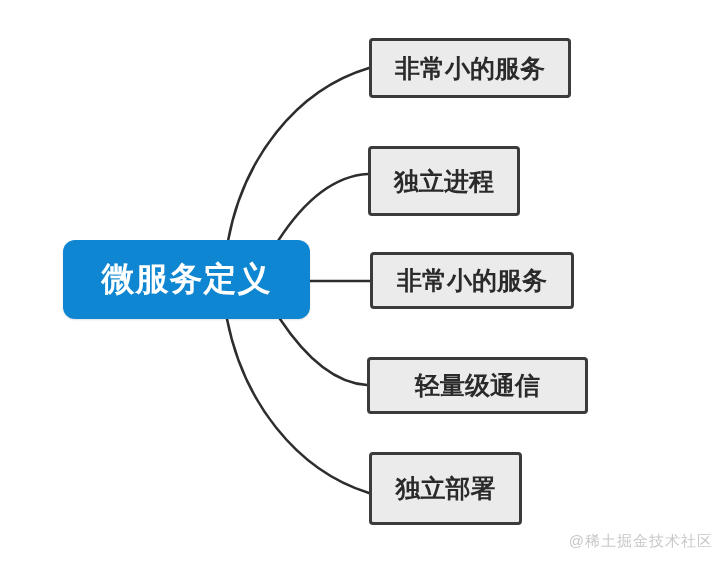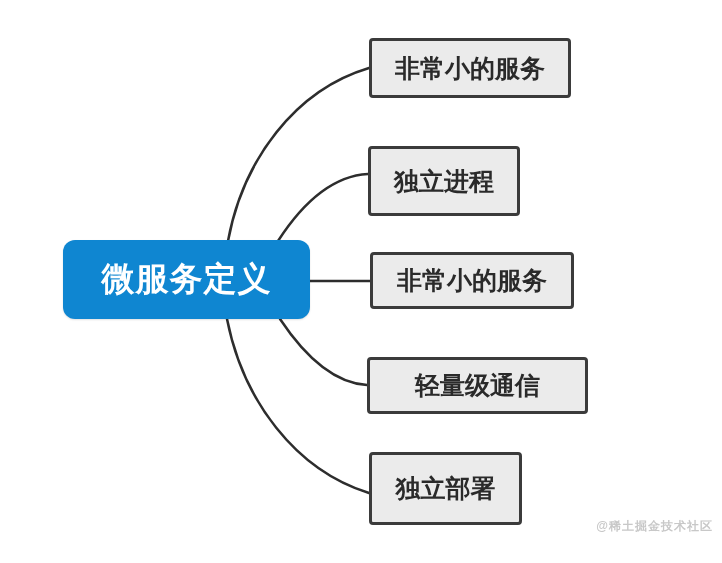--- a/index.html
+++ b/index.html
@@ -68,24 +68,24 @@
     white-space: nowrap;
   }
   .node-1 { left: 369px; top: 38px;  width: 202px; height: 60px; }
   .node-2 { left: 368px; top: 146px; width: 152px; height: 70px; }
   .node-3 { left: 370px; top: 252px; width: 204px; height: 57px; }
   .node-4 { left: 367px; top: 357px; width: 221px; height: 57px; }
   .node-5 { left: 369px; top: 452px; width: 153px; height: 73px; }
   .watermark {
     position: absolute;
     right: 9px;
-    bottom: 28px;
-    font-size: 12px;
+    bottom: 12px;
+    font-size: 15px;
     color: var(--watermark-color, #c8c8c8);
-    font-weight: 700;
+    font-weight: 400;
     letter-spacing: 1px;
     user-select: none;
   }
 </style>
 </head>
 <body>
 
 <div class="canvas">
 
   <svg class="connectors" viewBox="0 0 722 563" xmlns="http://www.w3.org/2000/svg">

